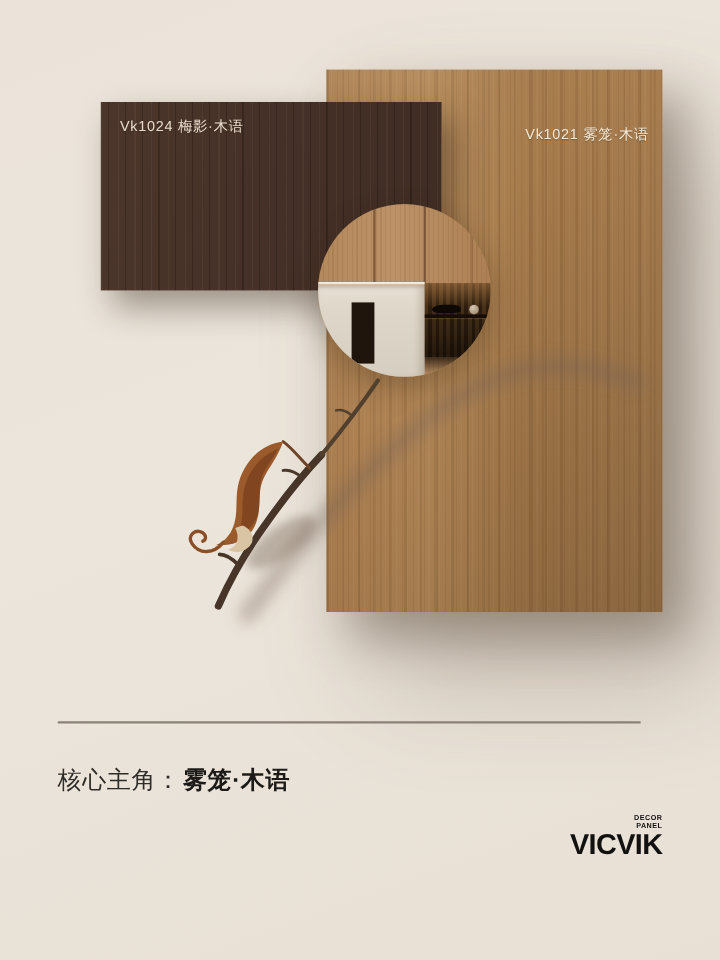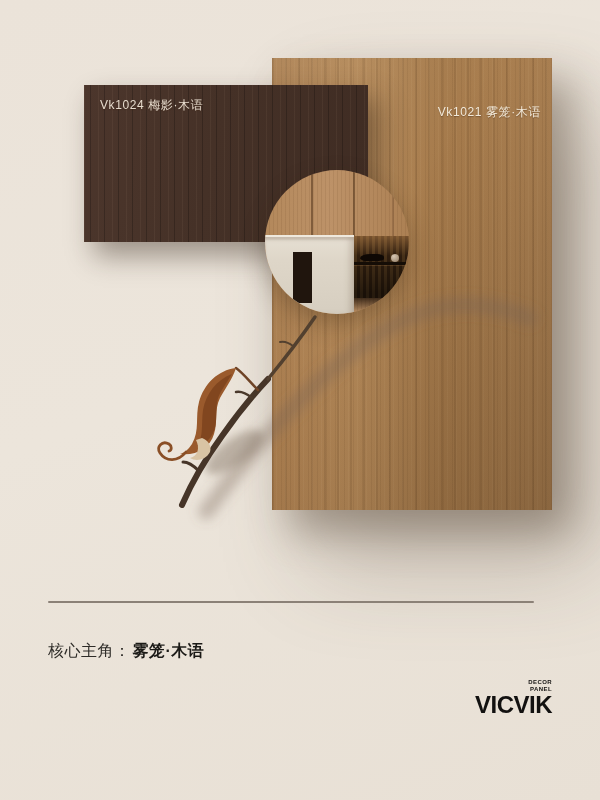--- a/index.html
+++ b/index.html
@@ -85,21 +85,21 @@
   .c-fade{position:absolute;left:89px;top:128px;width:55px;height:14px;
     background:linear-gradient(180deg, rgba(30,18,9,.78), rgba(30,18,9,0));}
 
   
   .branch-layer{position:absolute;left:0;top:0;width:600px;height:800px;pointer-events:none;}
 
   
   .divider{position:absolute;left:48px;top:601px;width:486px;height:2px;
     background:#8b8177;border-radius:1px;}
   .info{position:absolute;left:48px;top:642px;display:flex;flex-direction:column;gap:10px;}
-  .info-row{font-size:16px;line-height:18px;color:#2e2c28;letter-spacing:.5px;}
+  .info-row{font-size:20px;line-height:18px;color:#2e2c28;letter-spacing:.5px;}
   .info-row .val{font-weight:700;color:#1b1a17;margin-left:2px;}
   .brand{position:absolute;right:48px;top:679px;text-align:right;color:#121110;}
   .brand .tagline{font-size:6px;font-weight:700;line-height:6.5px;letter-spacing:.4px;margin-left:1px;}
   .brand .name{font-size:24px;font-weight:800;letter-spacing:-.5px;line-height:24px;margin-top:1px;}
 </style>
 </head>
 <body>
 
 <div class="poster">
 

